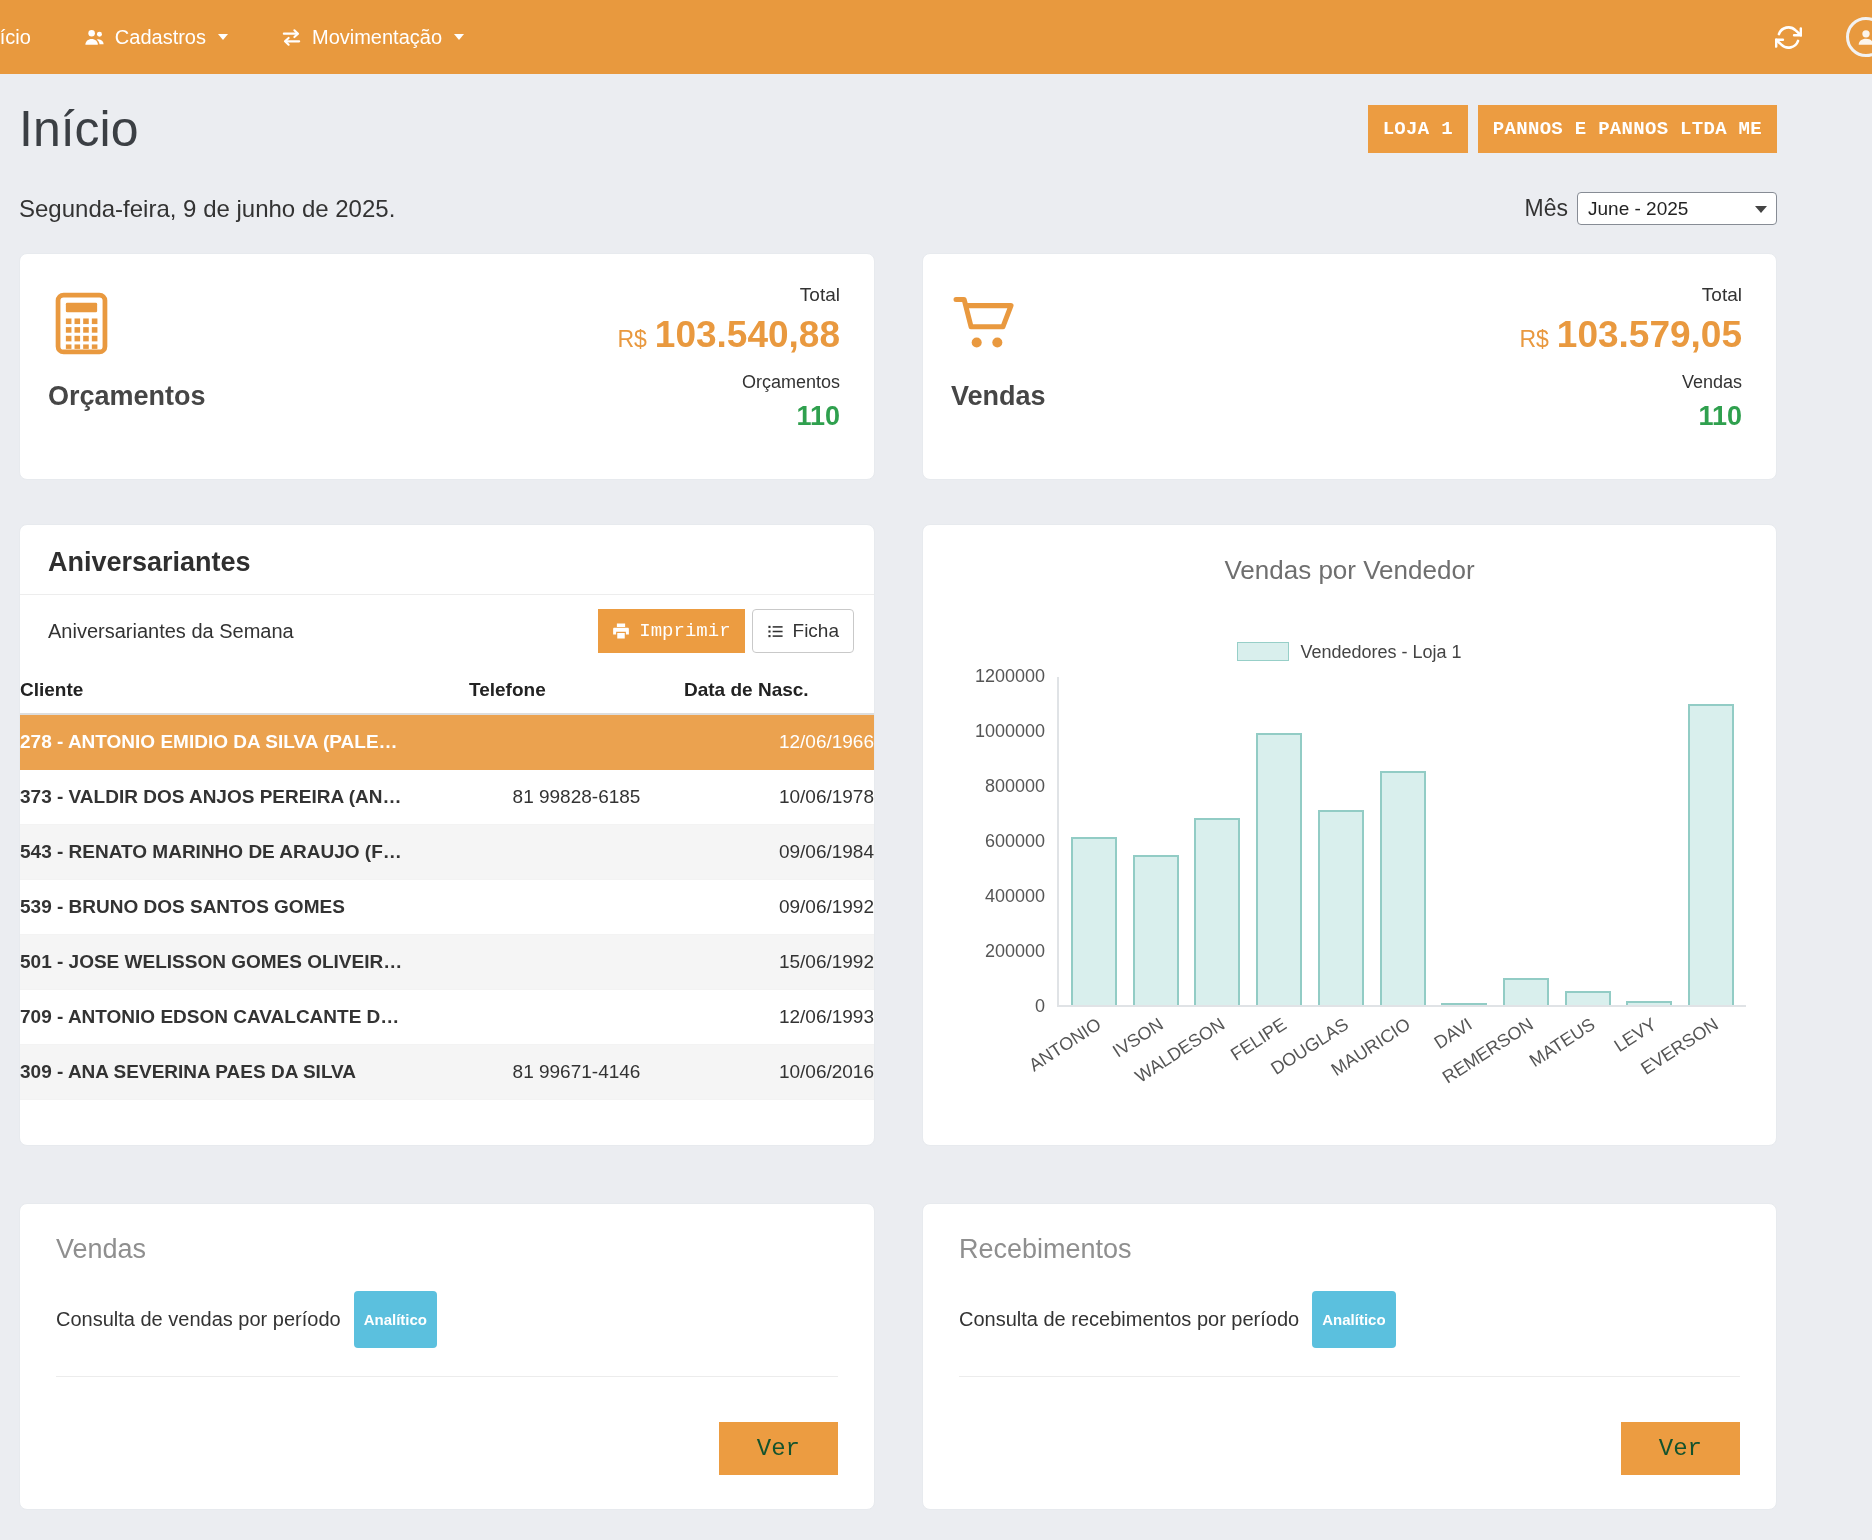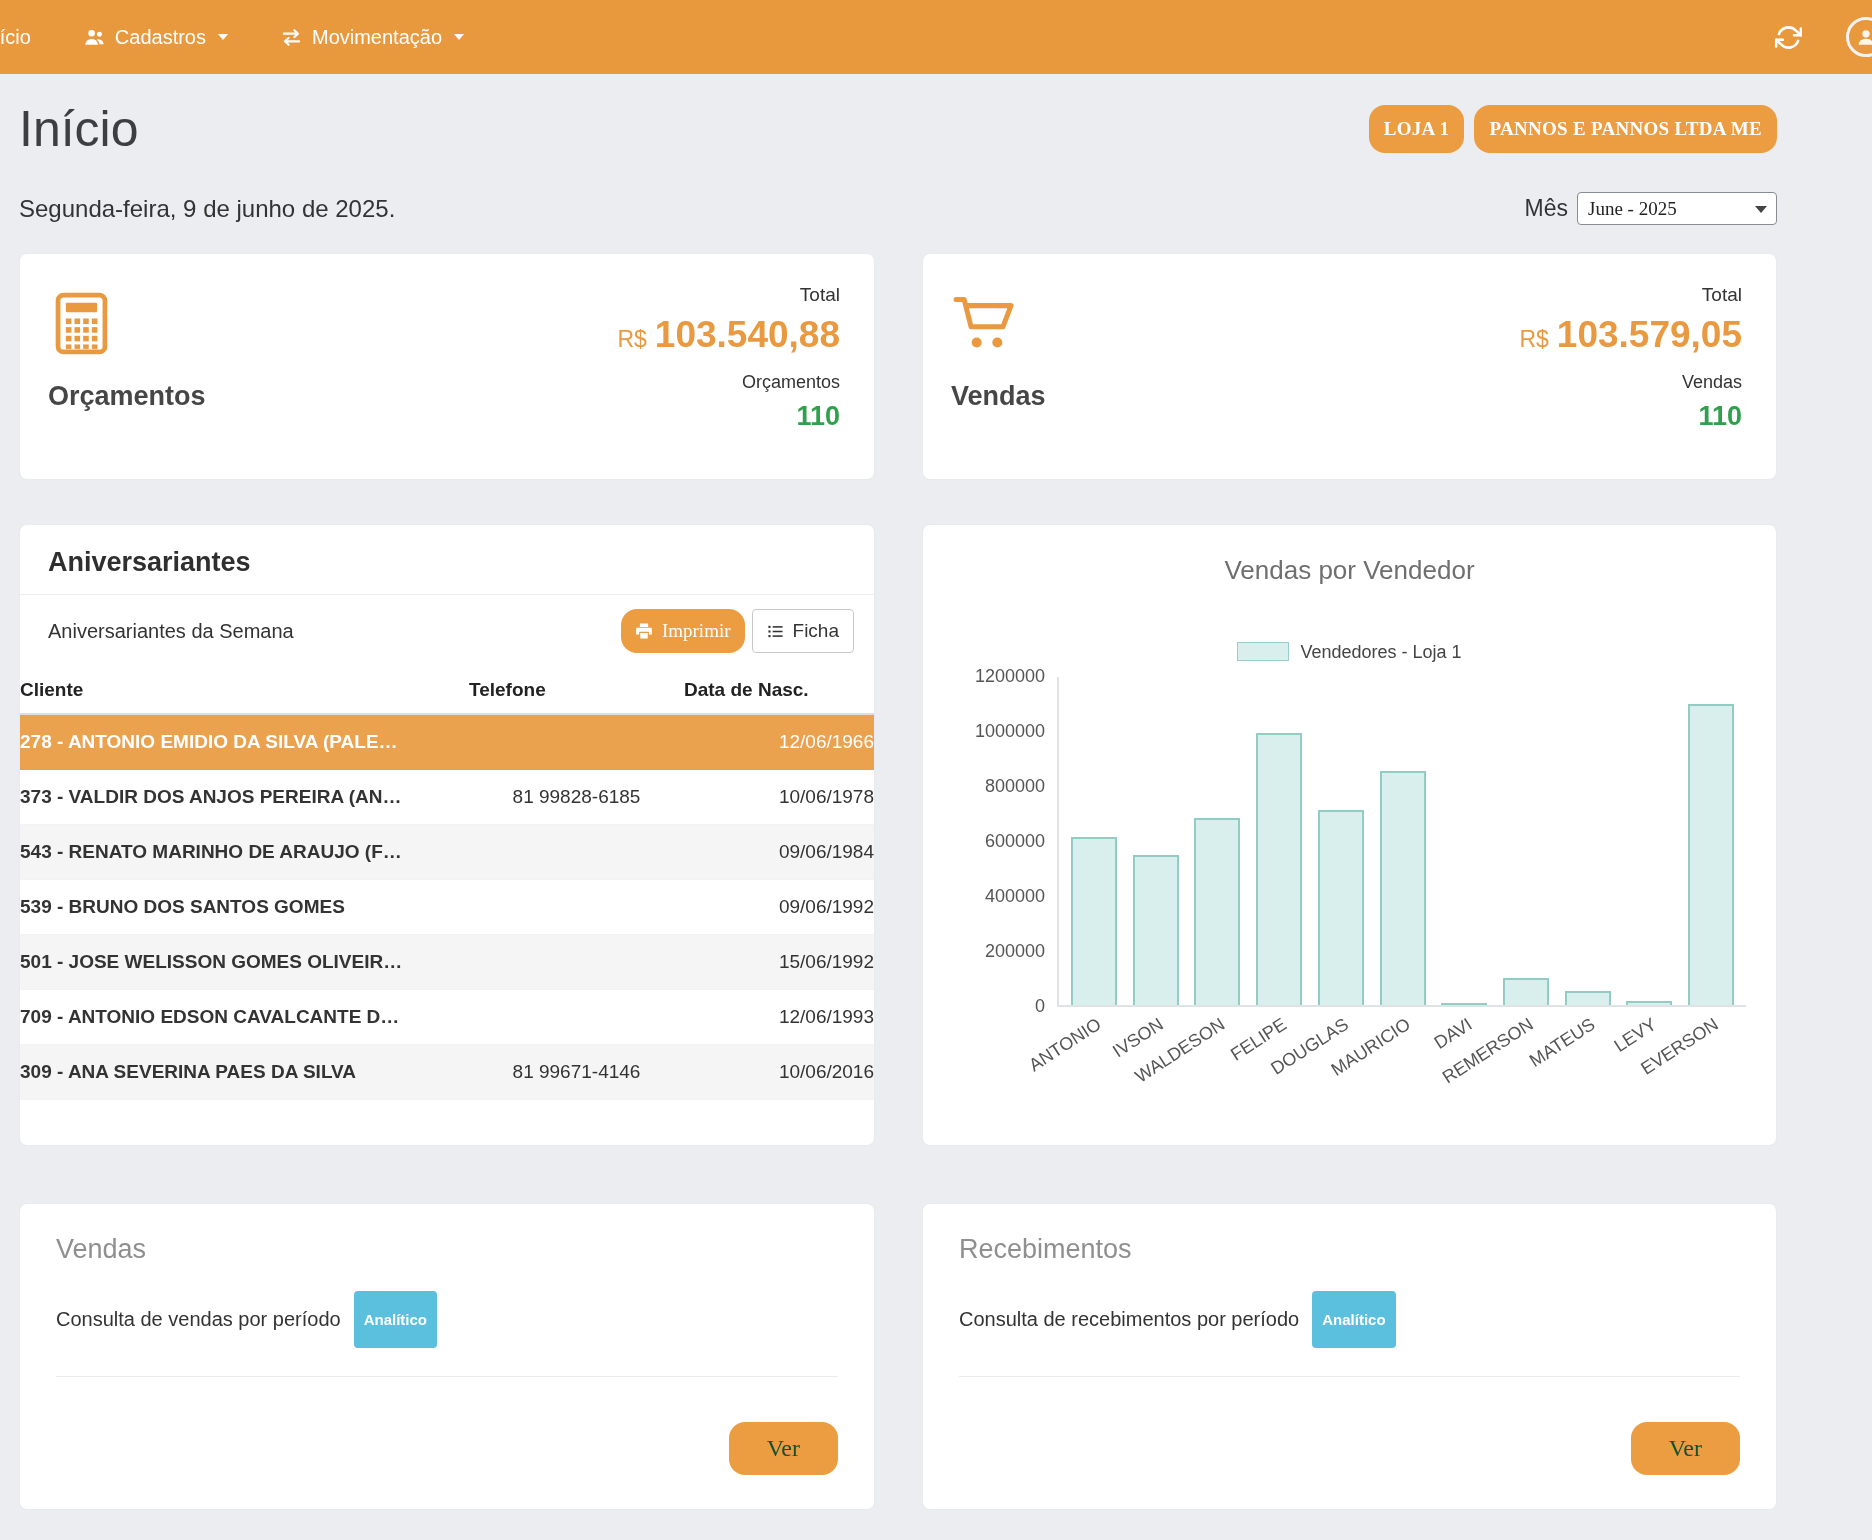--- a/index.html
+++ b/index.html
@@ -15,28 +15,28 @@
   .nav-right{position:absolute;right:0;top:0;height:100%;display:flex;align-items:center;}
   .refresh-btn{margin-right:44px;cursor:pointer;display:flex;align-items:center;}
   .avatar{width:40px;height:40px;border-radius:50%;border:3px solid #f2f2f2;background:#e8993e;margin-right:-14px;display:flex;align-items:center;justify-content:center;}
   .avatar svg{opacity:.9;}
 
   
   .content{margin:0 95px 0 19px;}
   .page-header{display:flex;justify-content:space-between;align-items:center;margin-top:26px;}
   .page-title{font-size:50px;font-weight:500;color:#3b3f44;}
   .header-buttons{display:flex;gap:10px;}
-  .btn{border:none;border-radius:16px;cursor:pointer;font-family:Liberation Serif, serif;}
+  .btn{border:none;border-radius:0;cursor:pointer;font-family:Liberation Mono, monospace;}
   .btn-orange{background:#ec9c41;color:#fff;font-weight:700;font-size:19px;padding:13px 15px;letter-spacing:.3px;}
 
   .date-row{display:flex;justify-content:space-between;align-items:center;margin-top:34px;}
   .date-text{font-size:24px;color:#333;}
   .month-wrap{display:flex;align-items:center;gap:9px;font-size:23px;}
   .select-shell{position:relative;}
-  .month-select{appearance:none;-webkit-appearance:none;font-family:Liberation Serif, serif;font-size:19px;padding:5px 34px 5px 10px;border:1.5px solid #878c95;border-radius:4px;background:#fff;color:#222;width:200px;}
+  .month-select{appearance:none;-webkit-appearance:none;font-family:Liberation Sans, sans-serif;font-size:19px;padding:5px 34px 5px 10px;border:1.5px solid #878c95;border-radius:4px;background:#fff;color:#222;width:200px;}
   .select-caret{position:absolute;right:10px;top:14px;width:0;height:0;border-left:6px solid transparent;border-right:6px solid transparent;border-top:7px solid #444;pointer-events:none;}
 
   .card{background:#fff;border:1px solid #e7eaee;border-radius:8px;}
 
   
   .stats-row{display:flex;gap:47px;margin-top:28px;}
   .stat-card{height:227px;padding:30px 34px 26px 28px;display:flex;justify-content:space-between;}
   .stat-card.left{width:856px;}
   .stat-card.right{width:855px;}
   .stat-left{display:flex;flex-direction:column;gap:20px;align-items:flex-start;padding-top:6px;}

